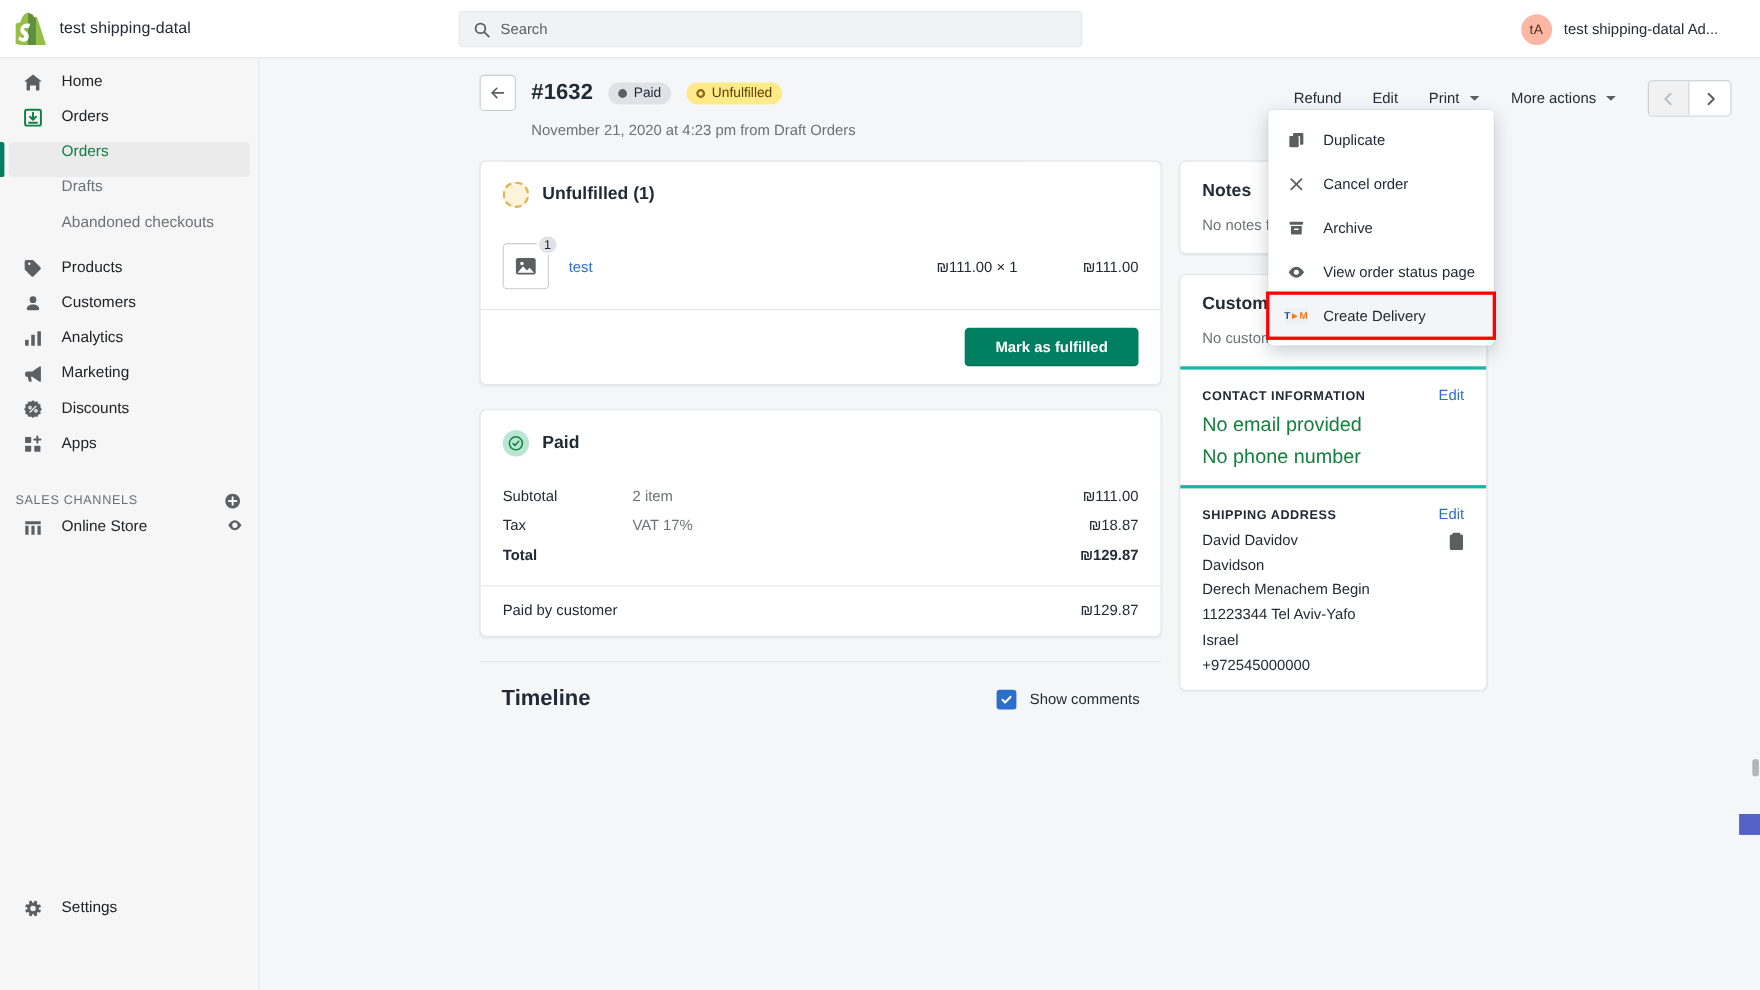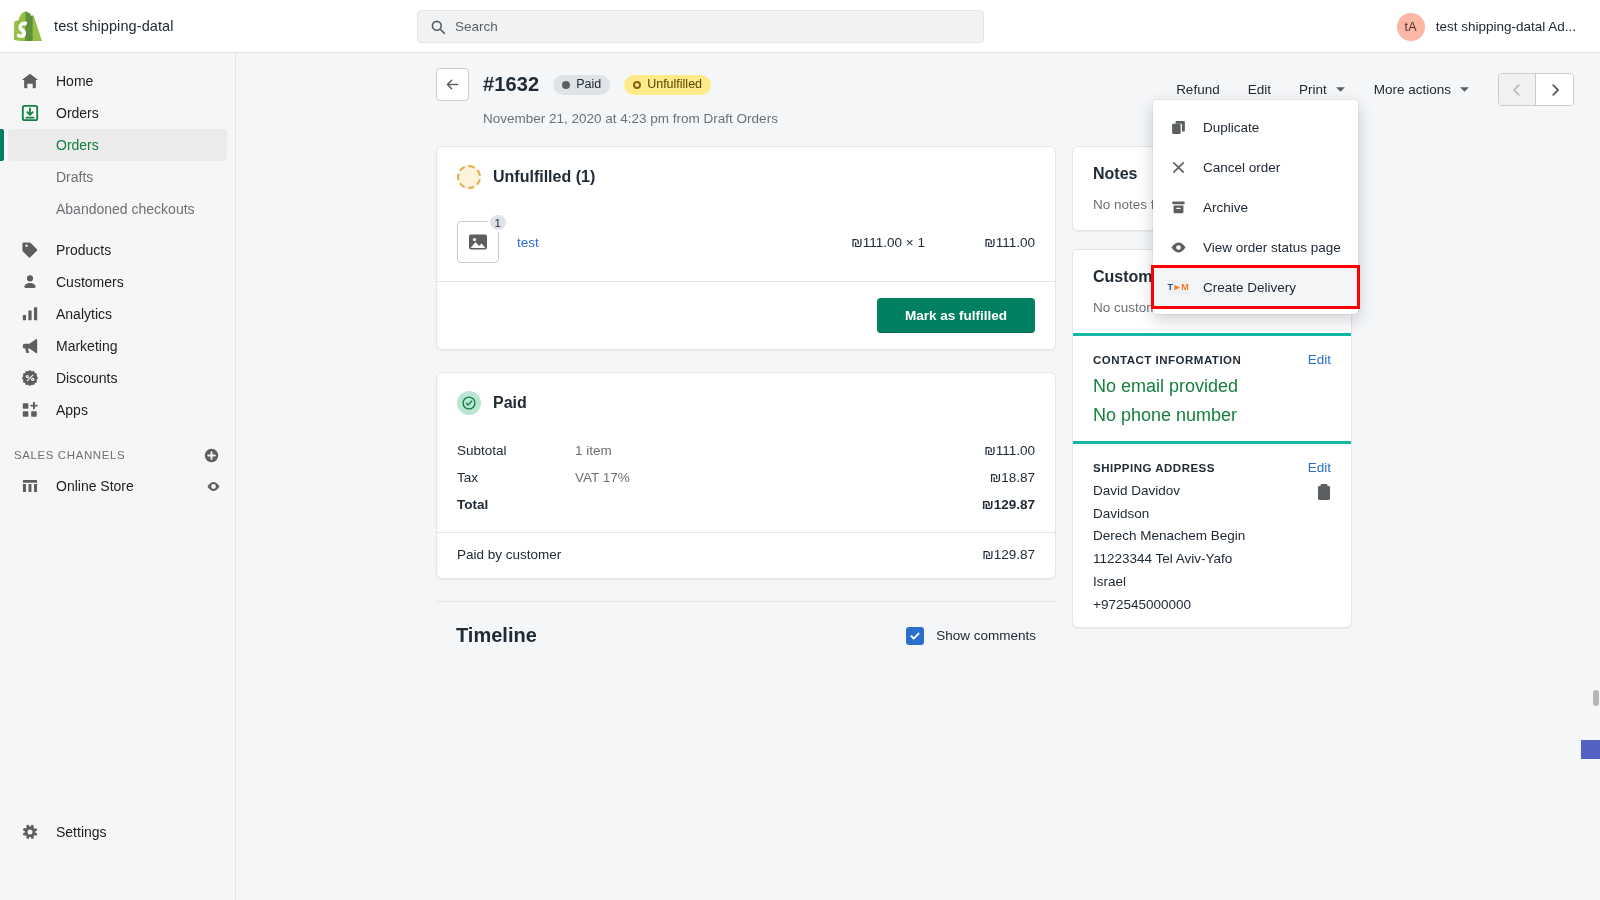--- a/index.html
+++ b/index.html
@@ -36,42 +36,42 @@
     width: 567px; height: 33px;
     background: #f1f2f3;
     border: 1px solid #e4e5e7;
     border-radius: 4px;
     display: flex; align-items: center; gap: 9px;
     padding: 0 12px;
     cursor: text;
   }
   .search-text { font-size: 13.5px; color: #5c5f62; }
   .user-chip {
-    position: absolute; right: 18px; top: 10px;
+    position: absolute; right: 32px; top: 10px;
     display: flex; align-items: center; gap: 11px;
     height: 33px; padding: 0 6px; border-radius: 4px; cursor: pointer;
   }
   .avatar {
     width: 28px; height: 28px; border-radius: 50%;
     background: #fbb7a3; color: #4c3327;
     display: flex; align-items: center; justify-content: center;
     font-size: 12.5px; letter-spacing: .2px;
   }
   .user-name { font-size: 13.5px; color: #212b36; white-space: nowrap; }
 
   
   .sidebar {
     position: absolute; top: 53px; left: 0; width: 236px; height: 847px;
     background: #f6f6f7;
     border-right: 1px solid #e1e3e5;
     padding-top: 12px;
   }
   .nav-item {
     position: relative;
-    display: flex; align-items: center; gap: 16px;
+    display: flex; gap: 16px;
     height: 32px; margin: 0 8px 0 8px; padding-left: 12px;
     border-radius: 4px; cursor: pointer;
     font-size: 14px; color: #202223;
   }
   .nav-item .ico { width: 20px; height: 20px; display:flex; align-items:center; justify-content:center; flex:none; }
   .nav-item.sub { padding-left: 48px; gap: 0; height: 32px; color: #6d7175; }
   .nav-item.sub.active {
     background: #ebebeb; color: #108043; font-weight: 400;
   }
   .nav-item.sub.active::before {
@@ -536,21 +536,21 @@
                 <circle cx="10" cy="10" r="7.4"></circle>
                   <path d="M6.7 10.2l2.2 2.2 4.3-4.6" stroke-linecap="round" stroke-linejoin="round"></path>
               </svg>
             </span>
             <span class="card-title">Paid</span>
           </div>
         </div>
         <div class="totals">
           <div class="trow">
             <span class="lbl">Subtotal</span>
-            <span class="mid">1 item</span>
+            <span class="mid">2 item</span>
             <span class="amt">₪111.00</span>
           </div>
           <div class="trow">
             <span class="lbl">Tax</span>
             <span class="mid">VAT 17%</span>
             <span class="amt">₪18.87</span>
           </div>
           <div class="trow bold">
             <span class="lbl">Total</span>
             <span class="mid"></span>

